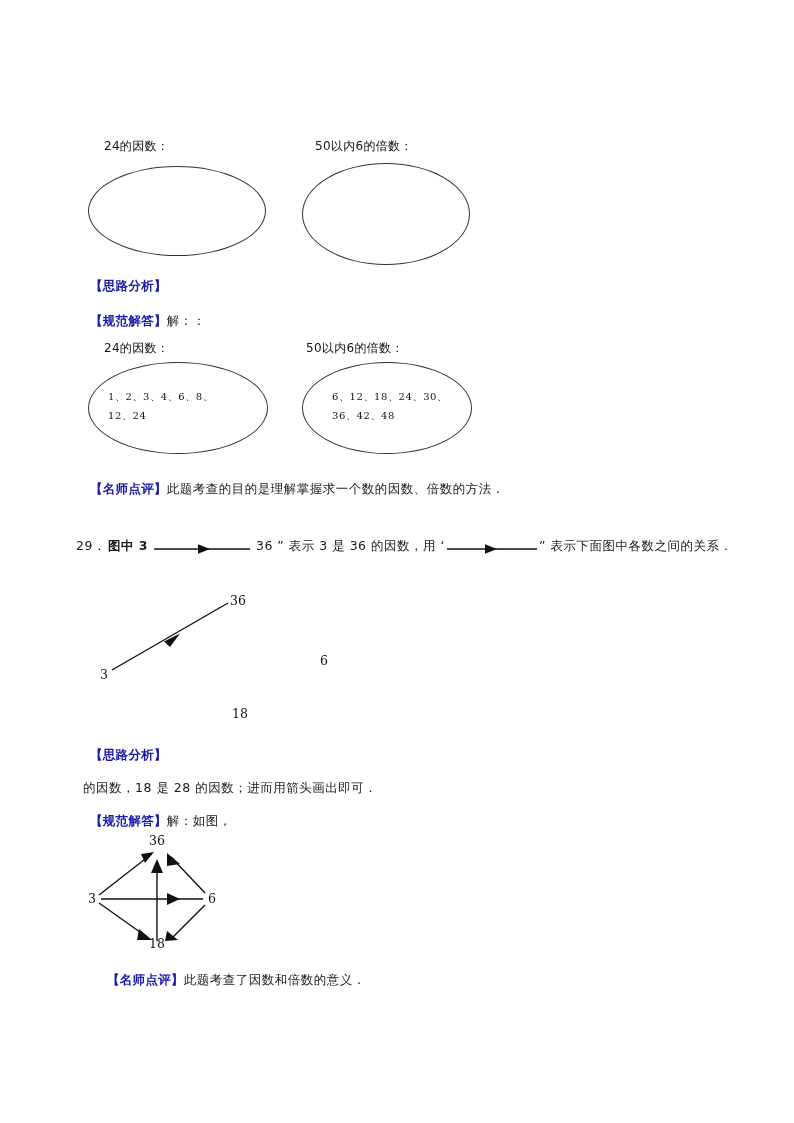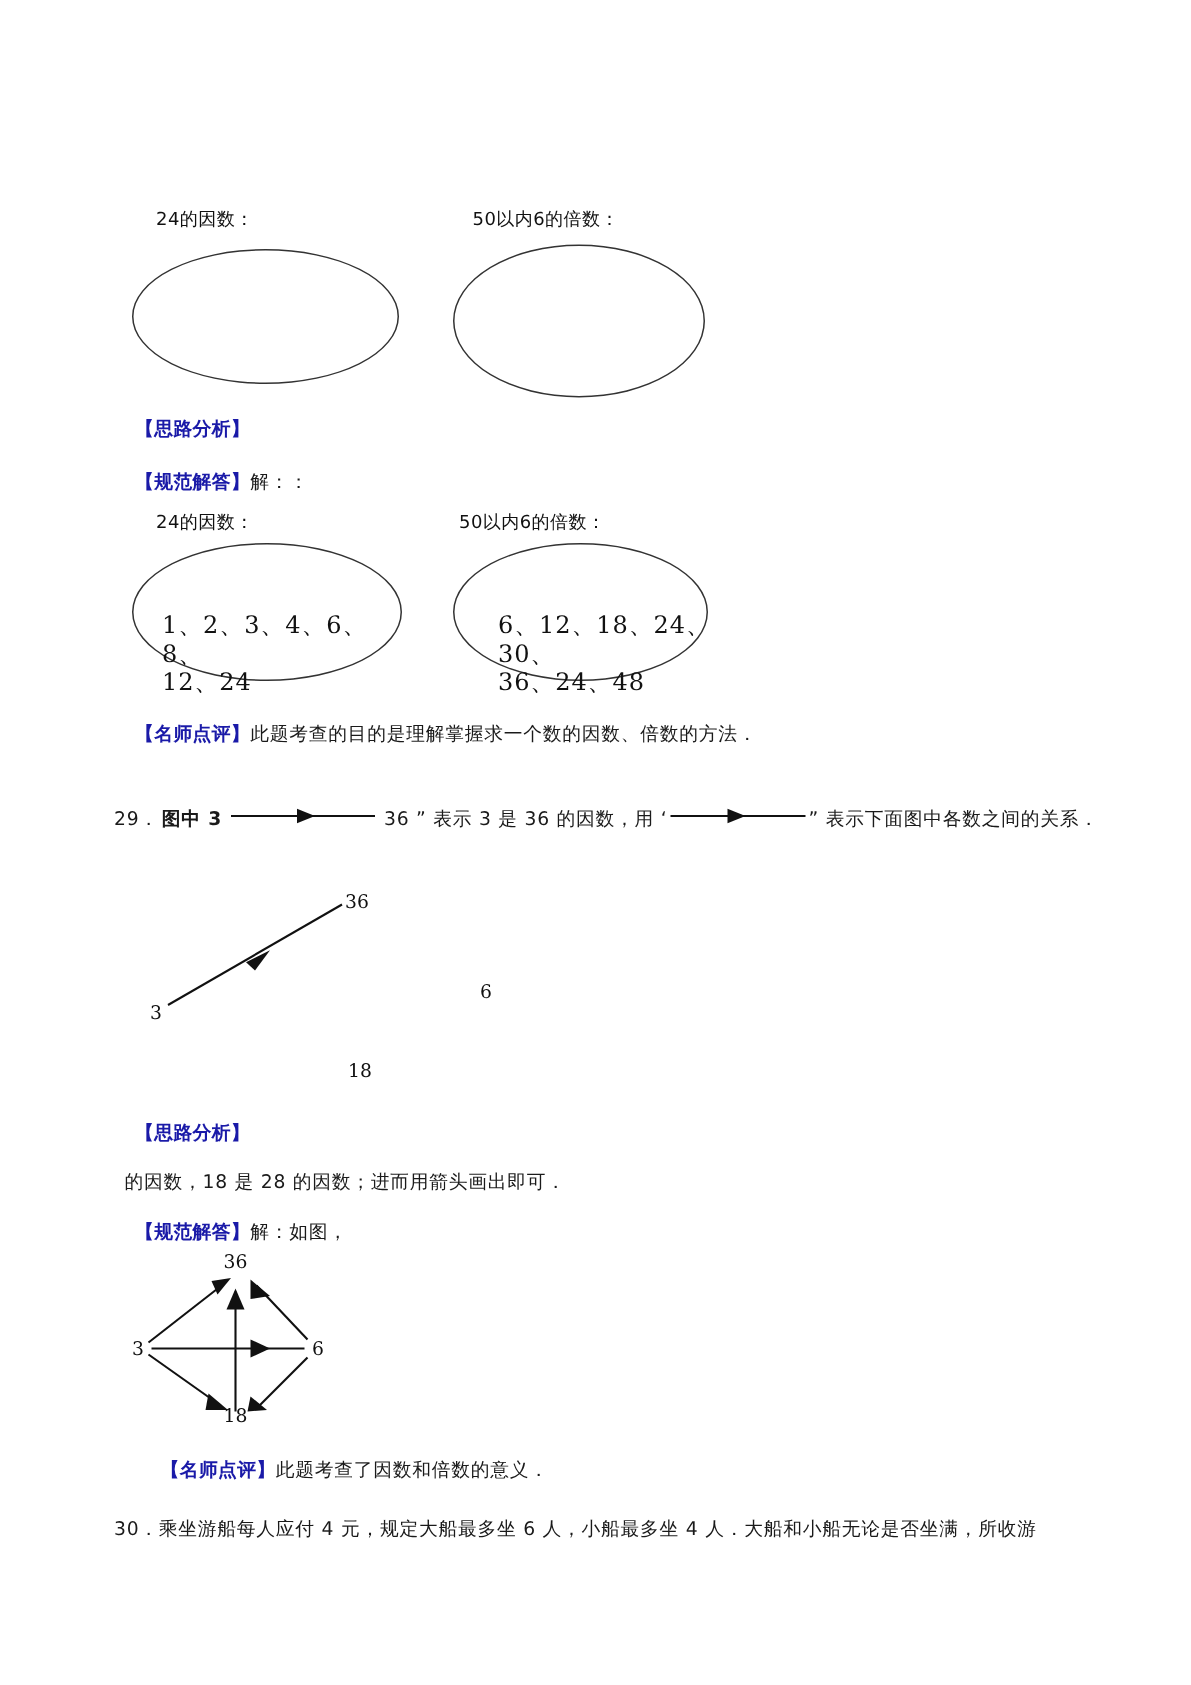--- a/index.html
+++ b/index.html
@@ -41,33 +41,32 @@
     color: #111;
   }
   .ellipse {
     border: 1.2px solid #333333;
     border-radius: 50%;
     background: transparent;
     box-sizing: border-box;
   }
   .ell-content {
     font-family: "DejaVu Serif", "Liberation Serif", serif;
-    font-size: 16px;
+    font-size: 10px;
     line-height: 19px;
     color: #111;
     letter-spacing: 0.6px;
-    margin-top: 20px;
   }
   .num {
     font-family: "DejaVu Serif", "Liberation Serif", serif;
     font-size: 12.5px;
     color: #111;
   }
   svg { display: block; overflow: visible; }
-  .qline { display: flex; align-items: flex-start; white-space: nowrap; }
+  .qline { display: flex; align-items: flex-end; white-space: nowrap; }
   .qline > * { flex: none; }
 </style>
 </head>
 <body>
 
 <div id="page">
 
   <div class="abs setlabel" style="left:104px; top:138px;">24的因数：</div>
   <div class="abs setlabel" style="left:315px; top:138px;">50以内6的倍数：</div>
 
@@ -88,21 +87,21 @@
 
   <div class="abs ellipse" style="left:88px; top:362px; width:180px; height:92px;"></div>
   <div class="abs ell-content" style="left:108px; top:387px; width:150px;">
     <div>1、2、3、4、6、8、</div>
     <div>12、24</div>
   </div>
 
   <div class="abs ellipse" style="left:302px; top:362px; width:170px; height:92px;"></div>
   <div class="abs ell-content" style="left:332px; top:387px; width:152px;">
     <div>6、12、18、24、30、</div>
-    <div>36、24、48</div>
+    <div>36、42、48</div>
   </div>
 
   <div class="abs qline" style="left:90px; top:481px;">
     <span class="tag">【名师点评】</span>
     <span class="body-line">此题考查的目的是理解掌握求一个数的因数、倍数的方法．</span>
   </div>
 
   <div class="abs qline" style="left:76px; top:538px;">
     <span class="body-line">29．</span>
     <span class="body-line" style="margin-left:2px;font-weight:bold;">图中 3</span>
@@ -168,18 +167,14 @@
     <div class="abs num" style="left:13px; top:58px;">3</div>
     <div class="abs num" style="left:133px; top:58px;">6</div>
     <div class="abs num" style="left:74px; top:103px;">18</div>
   </div>
 
   <div class="abs qline" style="left:107px; top:972px;">
     <span class="tag">【名师点评】</span>
     <span class="body-line">此题考查了因数和倍数的意义．</span>
   </div>
 
-  <div class="abs qline" style="left:76px; top:1011px;">
-    <span class="body-line">30．</span>
-    <span class="body-line">乘坐游船每人应付 4 元，规定大船最多坐 6 人，小船最多坐 4 人．大船和小船无论是否坐满，所收游</span>
-  </div>
 
 </div>
 
 </body></html>

